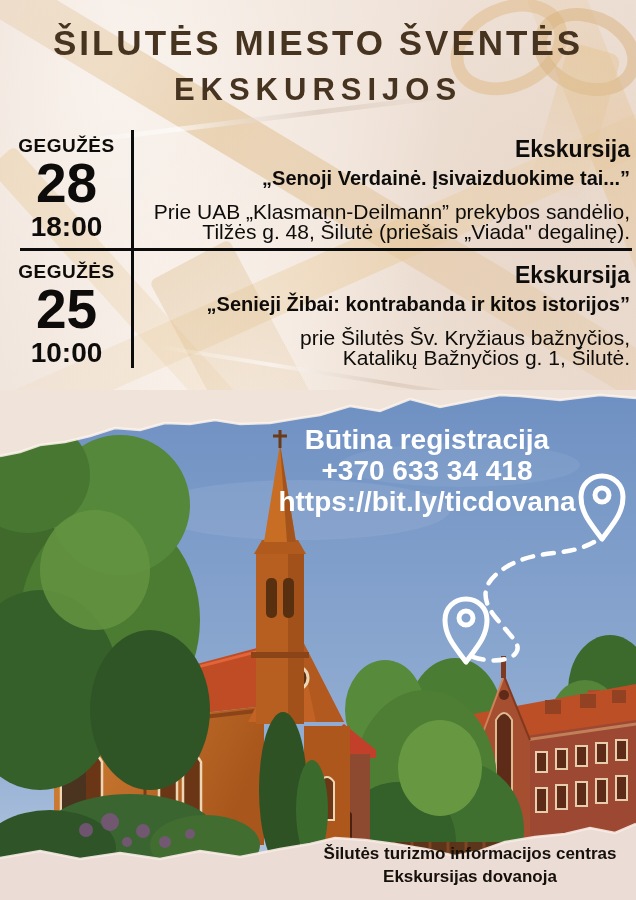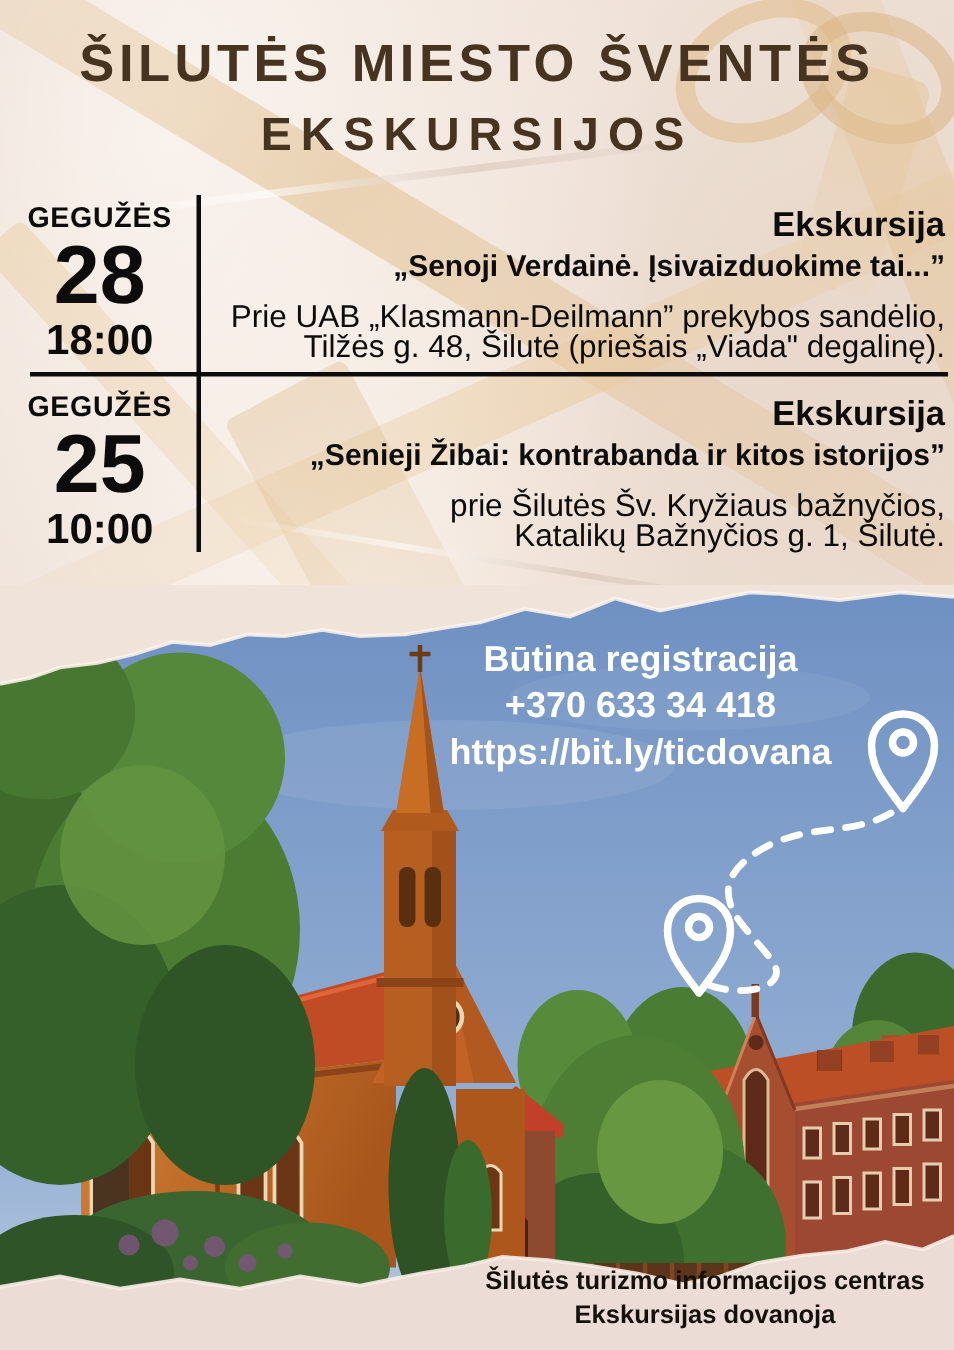--- a/index.html
+++ b/index.html
@@ -53,21 +53,21 @@
   .ev-heading{font-size:23px;font-weight:bold;line-height:27px;}
   .ev-name{font-size:20px;font-weight:bold;line-height:26px;margin-top:2px;}
   .ev-detail{font-size:21px;font-weight:normal;line-height:20px;}
   .ev-detail.d1{margin-top:11px;}
   .vline{position:absolute;top:130px;left:131px;width:3px;height:238px;background:#0c0c0c;z-index:3;}
   .hline{position:absolute;top:248px;left:20px;width:612px;height:3px;background:#0c0c0c;z-index:3;}
 
   
   .photo{position:absolute;top:390px;left:0;width:636px;height:510px;z-index:2;}
   .reg-text{position:absolute;top:424px;left:262px;width:330px;z-index:4;text-align:center;
-    color:#ffffff;font-weight:bold;font-size:24px;line-height:31px;}
+    color:#ffffff;font-weight:bold;font-size:28px;line-height:31px;}
   .credit{position:absolute;top:842px;left:312px;width:316px;z-index:4;text-align:center;
     color:#15100a;font-weight:bold;font-size:17px;line-height:23px;}
 </style>
 </head>
 <body>
 
 <div class="poster">
 
   <div class="deco">
     <div class="band band1"></div>

